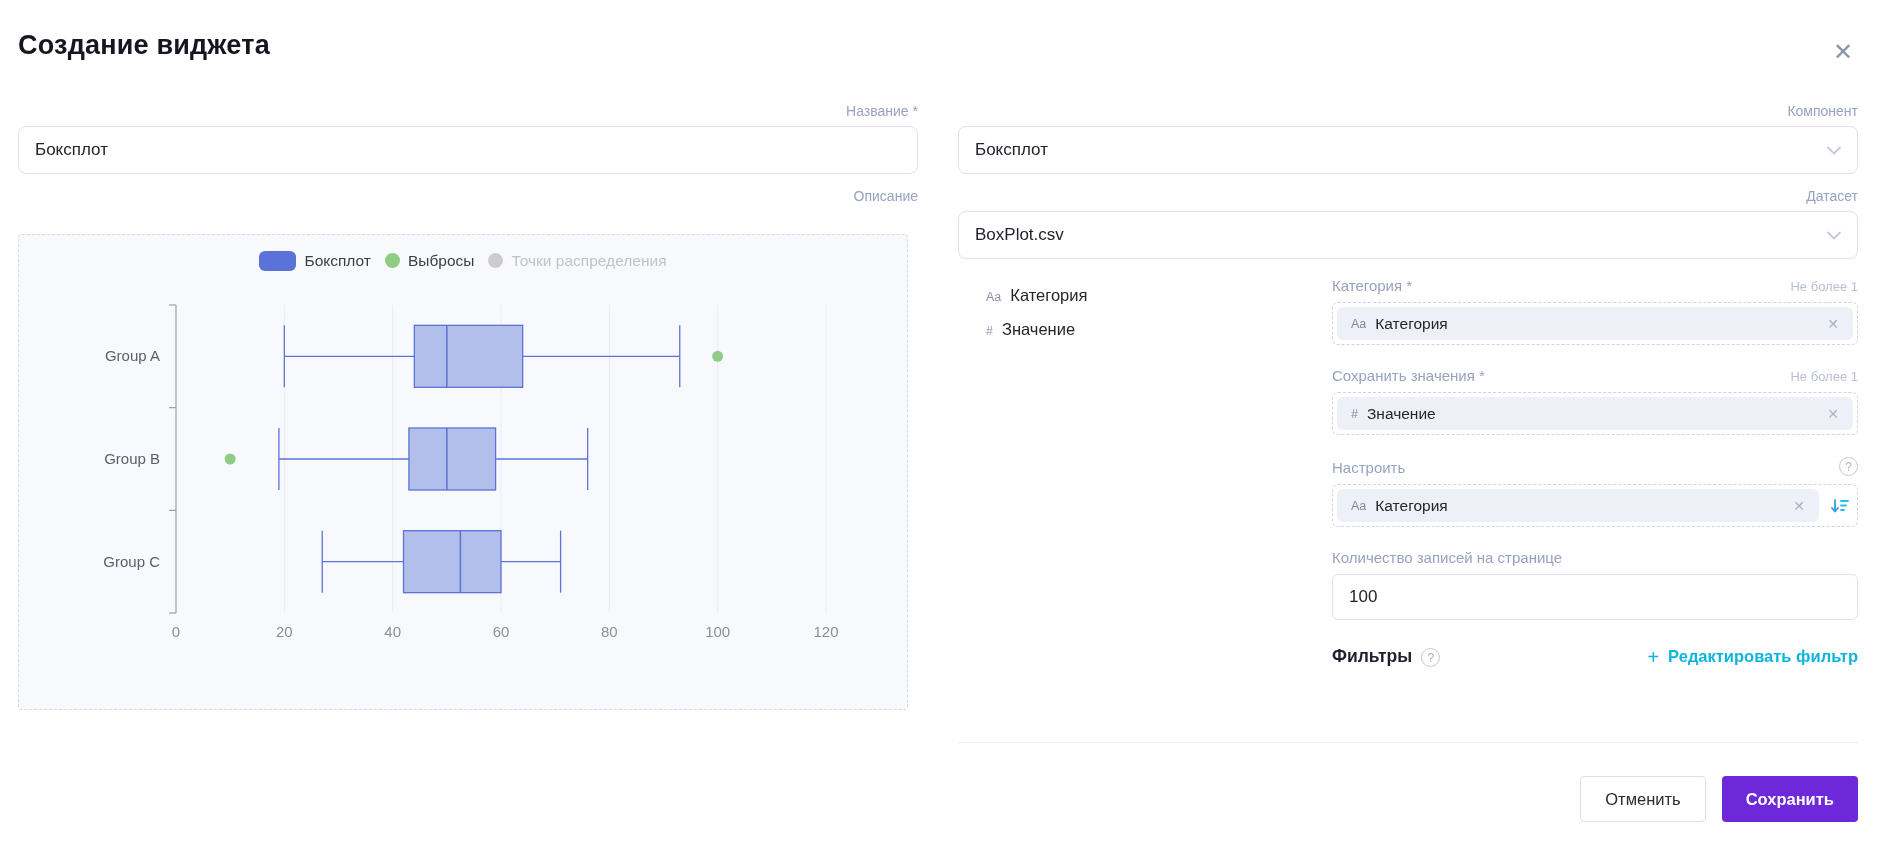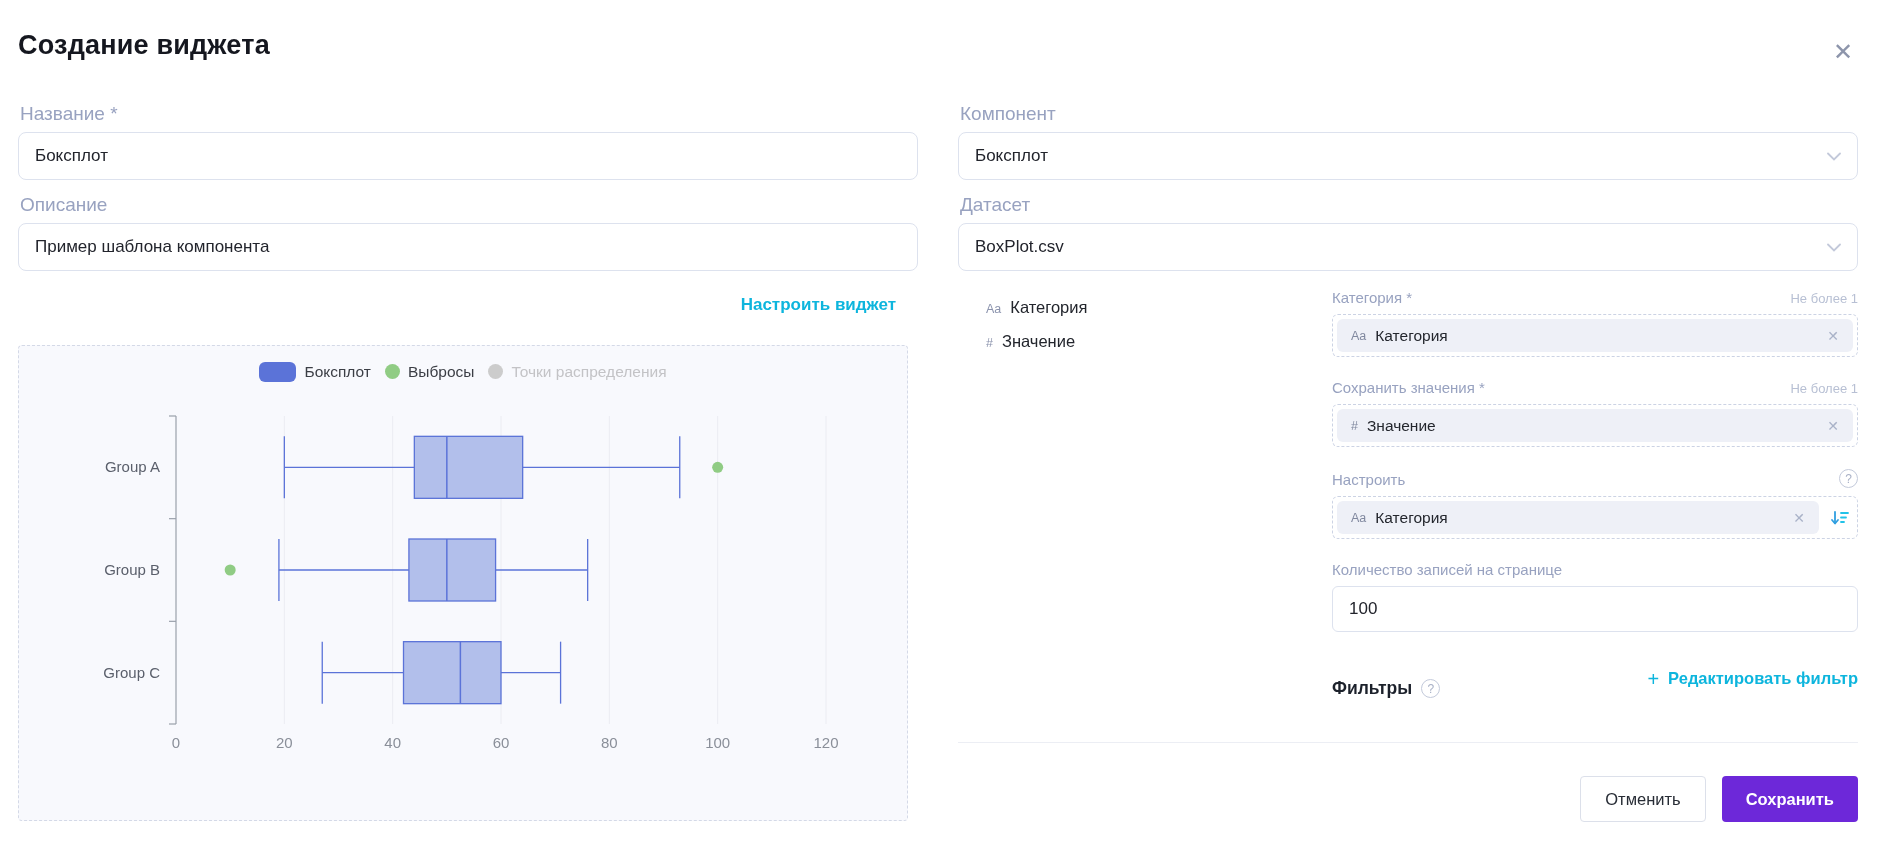--- a/index.html
+++ b/index.html
@@ -7,21 +7,21 @@
   body { font-family: "Liberation Sans", sans-serif; }
   .stage { position:relative; width:1887px; height:851px; background:#fff; overflow:hidden;padding-left:36px; }
 
   .dialog-title { position:absolute; left:18px; top:30px; font-size:27px; font-weight:700; color:#15171f; letter-spacing:.2px; }
   .close-btn { position:absolute; right:34px; top:40px; font-size:24px; color:#8d95ab; cursor:pointer; line-height:1; }
 
   .col { position:absolute; top:90px; }
   .col-left { left:18px; width:900px; }
   .col-right { left:958px; width:900px; }
 
-  .field-label { font-size:19px; color:#98a2c0; margin:14px 0 7px 2px; }
+  .field-label { font-size:14px; color:#98a2c0; margin:14px 0 7px 2px;text-align:right; }
   .field-label:first-child { margin-top:13px; }
   .text-input, .select-box {
     width:100%; height:48px; border:1px solid #dde2ee; border-radius:8px; background:#fff;
     font-size:17px; color:#22242c; padding:0 16px; font-family:"Liberation Sans",sans-serif;
     display:flex; align-items:center; position:relative; outline:none;
   }
   input.text-input { display:block; line-height:46px; }
   .select-box { cursor:pointer; }
   .select-box .chev { position:absolute; right:16px; top:50%; transform:translateY(-50%); }
 
@@ -51,21 +51,21 @@
     display:inline-flex; align-items:center; justify-content:center; cursor:pointer; }
   .dashed-box { border:1px dashed #ccd3e4; border-radius:6px; padding:4px; margin-bottom:22px; display:flex; align-items:center; gap:8px; }
   .chip { background:#eef0f7; border-radius:6px; height:33px; flex:1; display:flex; align-items:center; gap:9px; padding:0 14px; cursor:grab; }
   .chip-type { font-size:12.5px; color:#80889f; }
   .chip-name { font-size:15.5px; color:#23262d; }
   .chip-remove { margin-left:auto; color:#a9b2c8; font-size:14px; cursor:pointer; }
   .sort-btn { width:26px; height:26px; display:flex; align-items:center; justify-content:center; cursor:pointer; flex:0 0 auto; }
 
   .page-size-input { height:46px; border-radius:6px; }
   .filters-row { display:flex; justify-content:space-between; align-items:center; margin-top:26px; }
-  .filters-title { display:flex; align-items:center; gap:9px;margin-top:20px; }
+  .filters-title { display:flex; align-items:flex-end; gap:9px; }
   .filters-title .t { font-size:17.5px; font-weight:700; color:#1c212b; }
   .filter-action { display:flex; align-items:center; gap:9px; cursor:pointer; }
   .plus-glyph { color:#0db5dd; font-size:20px; font-weight:400; line-height:1; }
   .filter-action .link { font-size:16.5px; }
 
   .divider { position:absolute; left:958px; top:742px; width:900px; height:1px; background:#eceef4; }
   .footer { position:absolute; left:958px; top:776px; width:900px; display:flex; justify-content:flex-end; gap:16px; }
   .btn { height:46px; border-radius:4px; font-size:16.5px; font-family:"Liberation Sans",sans-serif; cursor:pointer; padding:0 24px; }
   .btn-cancel { background:#fff; border:1px solid #dce0ea; color:#272c35; font-weight:500; }
   .btn-save { background:#6d28d9; border:none; color:#fff; font-weight:600; }
@@ -78,25 +78,21 @@
 <div class="stage">
 
   <div class="dialog-title">Создание виджета</div>
   <div class="close-btn">✕</div>
 
   <div class="col col-left">
     <div class="field-label">Название *</div>
     <input class="text-input" value="Боксплот" style="">
 
     <div class="field-label">Описание</div>
-    <input class="text-input" value="Пример шаблона компонента" style="">
-
-    <div class="configure-row">
-      <a class="link">Настроить виджет</a>
-    </div>
+
 
     <div class="chart-panel">
       <div class="legend">
         <div class="legend-item">
           <span class="legend-swatch-rect" style="background: rgb(91, 115, 216);"></span>
           <span class="legend-label">Боксплот</span>
         </div>
         <div class="legend-item">
           <span class="legend-swatch-circle" style="background: rgb(144, 204, 132);"></span>
           <span class="legend-label">Выбросы</span>

